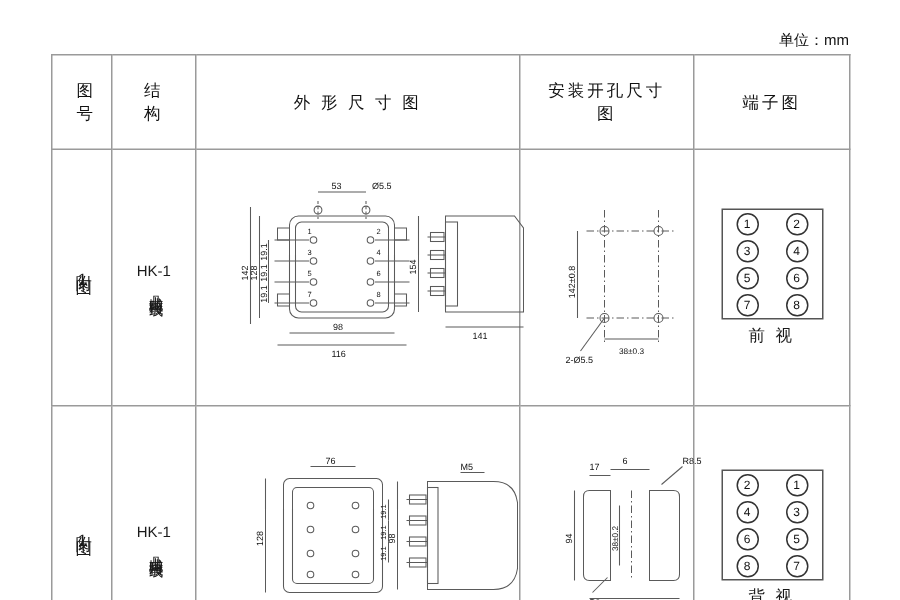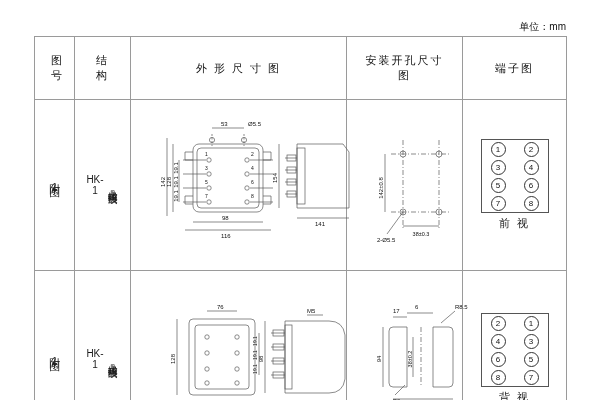--- a/index.html
+++ b/index.html
@@ -61,20 +61,21 @@
   .cell-inner{
     position:relative;
     width:100%;
     height:100%;
     display:flex;
     align-items:center;
     justify-content:center;
   }
   .struct-cell{
     display:flex;
+    flex-direction:column;
     align-items:center;
     justify-content:center;
     gap:2px;
     height:100%;
   }
   .struct-top{font-size:10px;}
   .drawcell{position:relative;height:100%;width:100%;}
   svg{display:block;}
 
   .terminal-wrap{

